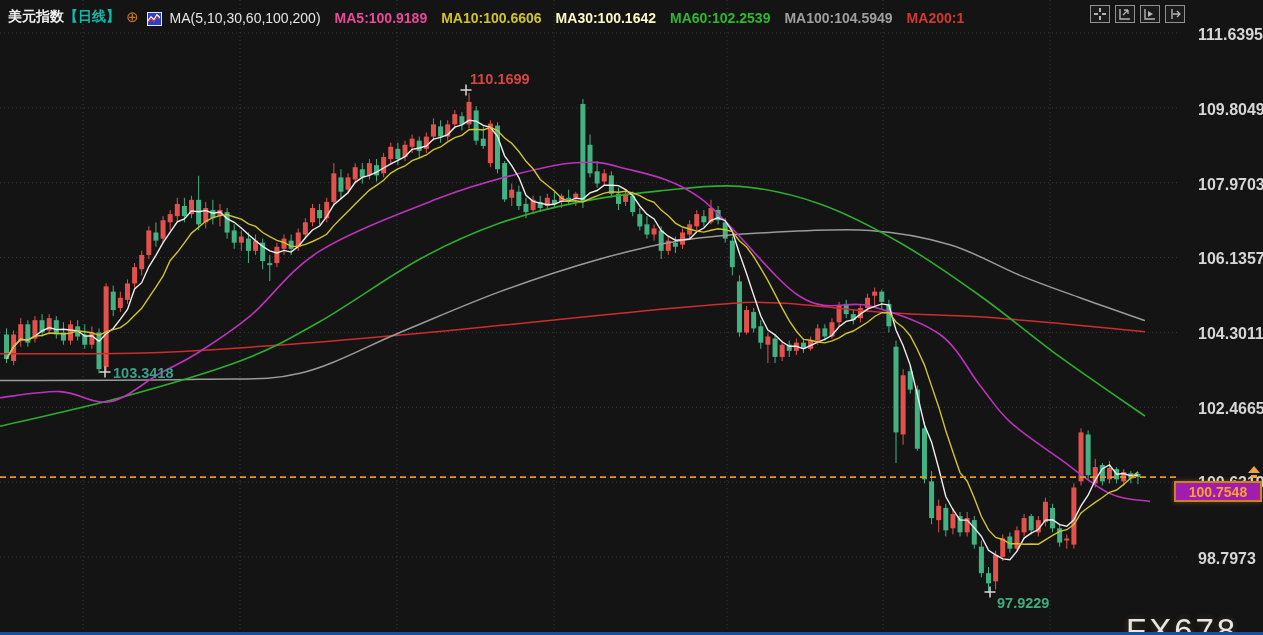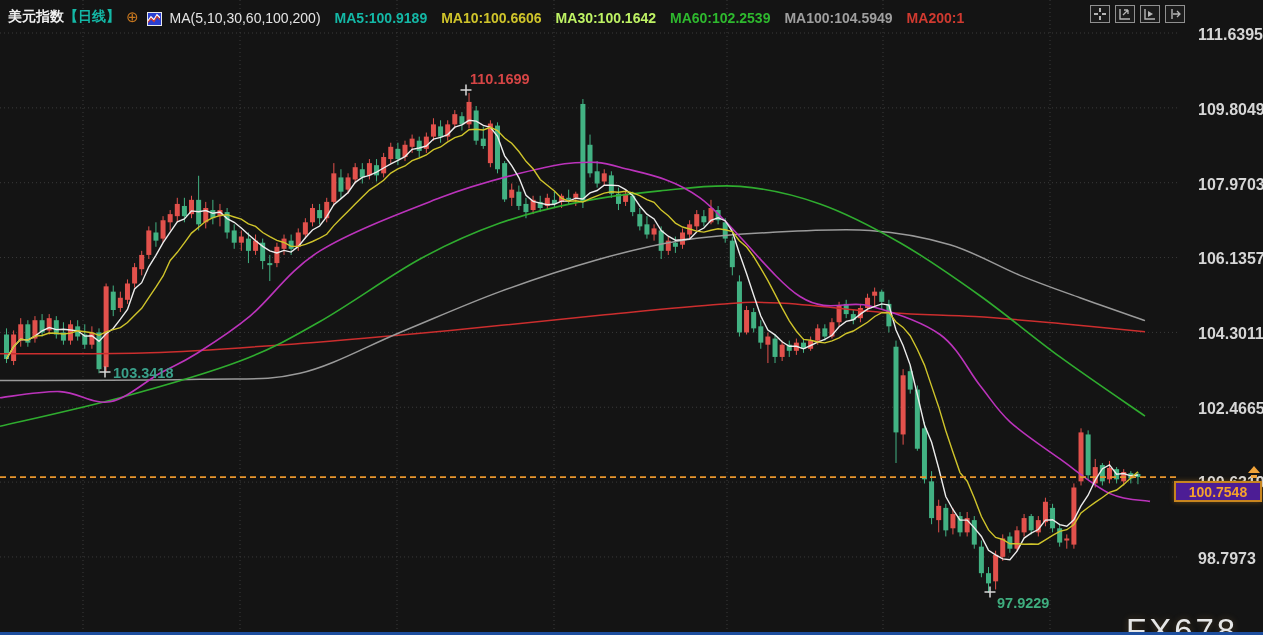--- a/index.html
+++ b/index.html
@@ -22,21 +22,21 @@
         align-items:center;justify-content:center;}
   .tool svg{display:block;}
   
   .ylab{position:absolute;left:1183px;color:#d6d6d6;font-size:16px;font-weight:bold;z-index:5;margin-left:15px;}
   
   .ann{position:absolute;font-size:14.5px;font-weight:bold;z-index:12;}
   #ann-high{color:#d64545;}
   #ann-lowmid{color:#3aa08a;}
   #ann-low{color:#3fae7f;}
   
-  #price-tag{position:absolute;left:1174px;top:481px;width:84px;height:17px;background:#4c1d95;
+  #price-tag{position:absolute;left:1174px;top:481px;width:84px;height:17px;background:#a21caf;
              border:2px solid #c8851f;color:#f5a32b;font-size:14px;font-weight:bold;
              display:flex;align-items:center;justify-content:center;z-index:20;
              box-shadow:0 0 5px rgba(245,163,43,.35);}
   #price-arrow{position:absolute;left:1246px;top:464px;z-index:21;}
   
   #watermark{position:absolute;left:1126px;top:576px;font-size:33px;color:#e6e6e6;
              letter-spacing:3px;z-index:8;text-shadow:0 0 7px rgba(230,170,80,.25);margin-top:36px;}
   #bottom-line{position:absolute;left:0;bottom:0;width:1263px;height:3px;background:#1d4e9e;z-index:25;}
   #chart-svg{position:absolute;left:0;top:0;z-index:3;}
 </style>
@@ -49,23 +49,23 @@
     <span class="sym">美元指数</span>
     <span class="period">【日线】</span>
     <span class="cplus">⊕</span>
     <span class="chart-ico">
       <svg width="12" height="11" viewBox="0 0 12 11">
         <polyline points="0,8 3,4 6,7 9,2 12,5" fill="none" stroke="#ffffff" stroke-width="1.6"></polyline>
         <polyline points="0,9.5 3,5.5 6,8.5 9,3.5 12,6.5" fill="none" stroke="#d03a30" stroke-width="1.2"></polyline>
       </svg>
     </span>
     <span class="ma-head">MA(5,10,30,60,100,200)</span>
-    <span class="mav" style="color:#14b8a6">MA5:100.9189</span>
+    <span class="mav" style="color:#ec4899">MA5:100.9189</span>
     <span class="mav" style="color:#cfc42b">MA10:100.6606</span>
-    <span class="mav" style="color:#bef264">MA30:100.1642</span>
+    <span class="mav" style="color:#fef9c3">MA30:100.1642</span>
     <span class="mav" style="color:#2eb82e">MA60:102.2539</span>
     <span class="mav" style="color:#9f9f9f">MA100:104.5949</span>
     <span class="mav" style="color:#d03a30">MA200:1</span>
   </div>
 
   <div id="toolbar">
     <span class="tool">
       <svg width="12" height="12" viewBox="0 0 12 12">
           <path d="M5 0h2v4H5zM5 8h2v4H5zM0 5h4v2H0zM8 5h4v2H8z" fill="#b5b5b5"></path>
         </svg>

